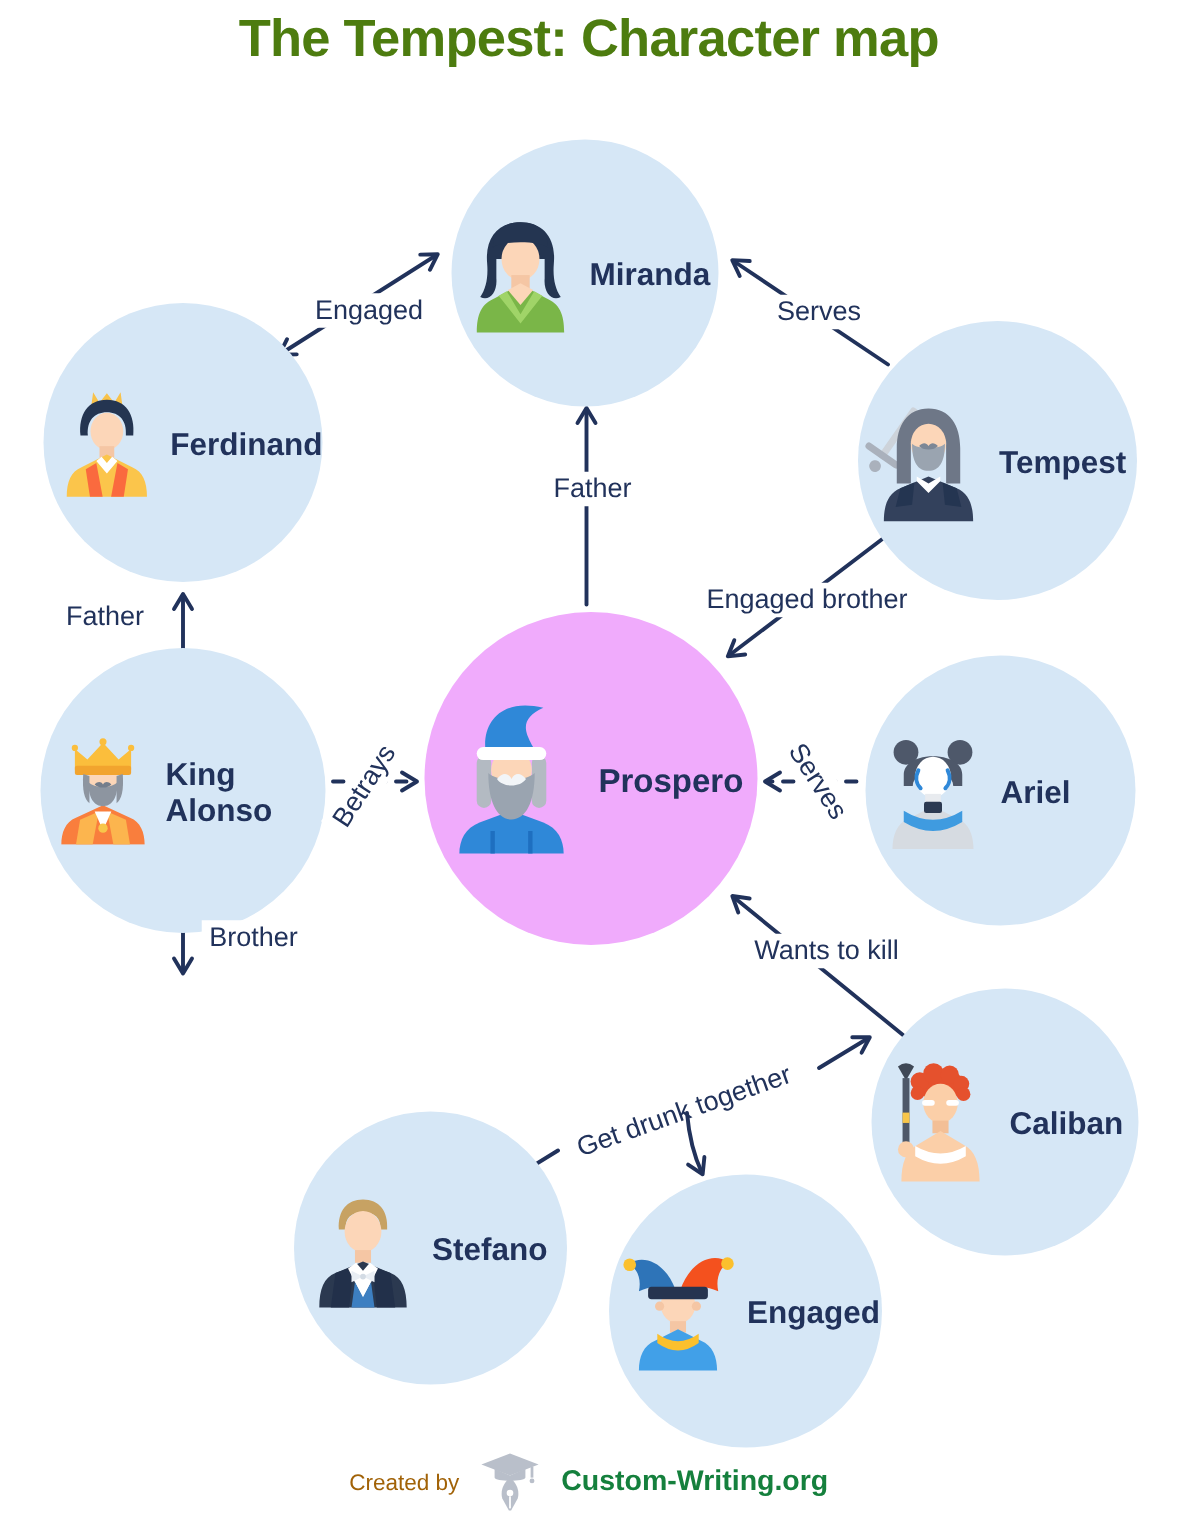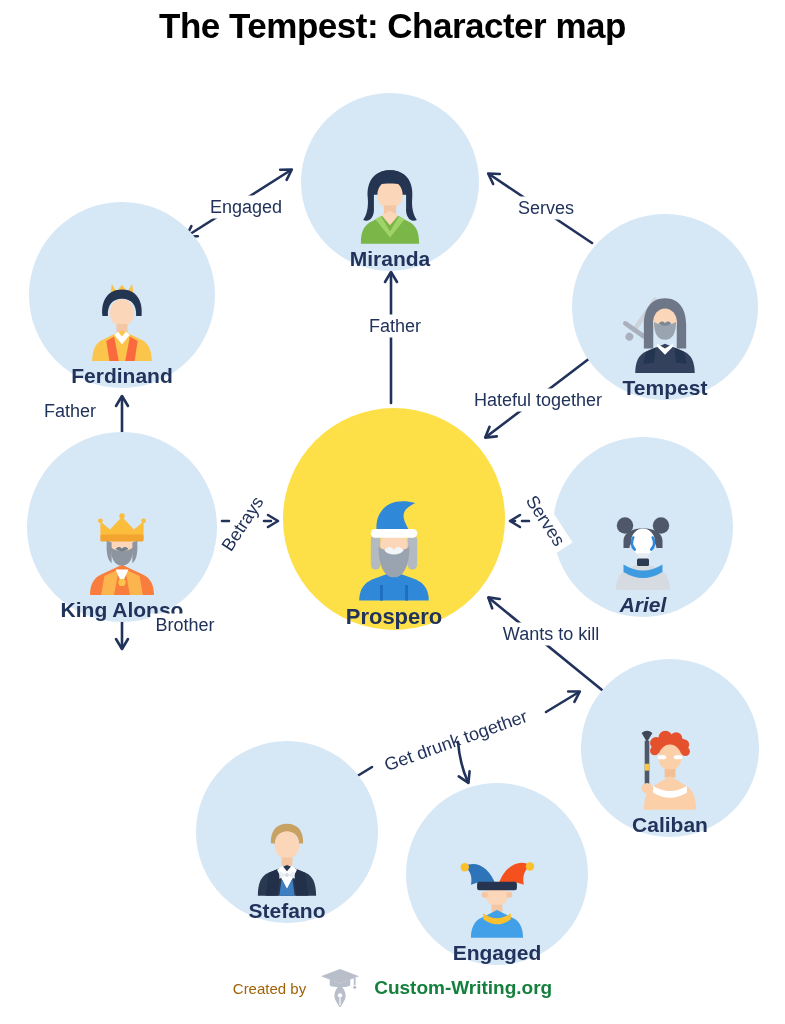--- a/index.html
+++ b/index.html
@@ -1,23 +1,23 @@
 <!DOCTYPE html>
 <html><head>
 <meta charset="utf-8">
 <style>
   html,body{margin:0;padding:0;background:#fff;}
   .canvas{position:relative;width:785px;height:1024px;margin:0 auto;background:#ffffff;
           font-family:"Liberation Sans","DejaVu Sans",sans-serif;overflow:hidden;}
   .title{position:absolute;top:6px;left:0;right:0;text-align:center;
-         font-size:35px;font-weight:bold;color:#000000;letter-spacing:-0.5px;}
+         font-size:35px;font-weight:bold;color:#4d7c0f;letter-spacing:-0.5px;}
   .arrows{position:absolute;left:0;top:0;}
   .node{position:absolute;border-radius:50%;background:#d6e7f6;
-        display:flex;flex-direction:column;align-items:center;justify-content:flex-end;}
-  .node--center{background:#fde047;}
+        display:flex;align-items:center;justify-content:flex-start;}
+  .node--center{background:#f0abfc;}
   .node .name{font-weight:bold;font-size:21px;color:#21325b;margin-top:3px;}
   .node--center .name{font-size:22px;}
   .avatar{display:block;}
   .rel{position:absolute;font-size:18px;color:#21325b;background:#fff;
        padding:1px 5px;white-space:nowrap;transform:translate(-50%,-50%);}
   .rel--rot-l{transform:translate(-50%,-50%) rotate(-57deg);}
   .rel--rot-r{transform:translate(-50%,-50%) rotate(57deg);}
   .rel--rot-d{transform:translate(-50%,-50%) rotate(-19.5deg);background:transparent;}
   .footer{position:absolute;left:0;right:0;top:966px;display:flex;
           align-items:center;justify-content:center;gap:12px;}
@@ -132,21 +132,21 @@
       <rect x="36" y="30" width="48" height="9" rx="4.5" fill="#fff"></rect>
       <path d="M60 74 L38 82 C28 86 24 94 24 104 L96 104 C96 94 92 86 82 82 Z" fill="#2f88d8"></path>
       <line x1="47" y1="88" x2="47" y2="104" stroke="#1e6fc0" stroke-width="3"></line>
       <line x1="73" y1="88" x2="73" y2="104" stroke="#1e6fc0" stroke-width="3"></line>
       <path d="M44 48 C44 68 50 80 60 80 C70 80 76 68 76 48 C70 54 50 54 44 48 Z" fill="#9aa4b0"></path>
       <path d="M50 52 C54 47 58 48 60 52 C62 48 66 47 70 52 C66 58 54 58 50 52 Z" fill="#f2f5f8"></path>
     </svg>
     <span class="name">Prospero</span>
   </div>
 
-  <div class="node" style="left:553px;top:437px;width:180px;height:180px;font-style:italic;">
+  <div class="node" style="left:577px;top:437px;width:180px;height:180px;">
     <svg class="avatar" viewBox="0 0 120 104" width="90">
       <circle cx="36" cy="18" r="11" fill="#4e586a"></circle>
         <circle cx="84" cy="18" r="11" fill="#4e586a"></circle>
       <path d="M34 38 C34 16 86 16 86 38 L86 48 L78 48 C78 32 42 32 42 48 L34 48 Z" fill="#4e586a"></path>
       <ellipse cx="60" cy="40" rx="16" ry="18" fill="#ffffff"></ellipse>
       <path d="M47 34 C44 40 45 46 49 50" stroke="#2f88d8" stroke-width="3.5" fill="none" stroke-linecap="round"></path>
       <path d="M73 34 C76 40 75 46 71 50" stroke="#2f88d8" stroke-width="3.5" fill="none" stroke-linecap="round"></path>
       <rect x="53" y="55" width="14" height="12" fill="#e8ebef"></rect>
       <path d="M60 66 L38 77 C28 81 24 92 24 104 L96 104 C96 92 92 81 82 77 Z" fill="#d6dbe1"></path>
       <rect x="52" y="62" width="16" height="10" rx="2" fill="#2c3a52"></rect>
@@ -209,25 +209,25 @@
       <rect x="53" y="61" width="14" height="10" fill="#f5c6a4"></rect>
       <path d="M60 68 L40 78 C30 82 26 92 26 104 L94 104 C94 92 90 82 80 78 Z" fill="#41a0e8"></path>
       <path d="M42 80 Q60 93 78 80 L78 72 Q60 85 42 72 Z" fill="#fbc02d"></path>
     </svg>
     <span class="name">Engaged</span>
   </div>
 
   <span class="rel" style="left:246px;top:207px;">Engaged</span>
   <span class="rel" style="left:546px;top:208px;">Serves</span>
   <span class="rel" style="left:395px;top:326px;">Father</span>
-  <span class="rel" style="left:538px;top:400px;">Hateful together</span>
+  <span class="rel" style="left:538px;top:400px;">Engaged brother</span>
   <span class="rel" style="left:70px;top:411px;">Father</span>
   <span class="rel rel--rot-l" style="left:243px;top:524px;">Betrays</span>
   <span class="rel rel--rot-r" style="left:545px;top:521px;">Serves</span>
-  <span class="rel" style="left:185px;top:625px;">Brother</span>
+  <span class="rel" style="left:169px;top:625px;">Brother</span>
   <span class="rel" style="left:551px;top:634px;">Wants to kill</span>
   <span class="rel rel--rot-d" style="left:456px;top:741px;">Get drunk together</span>
 
   <div class="footer">
     <span class="created">Created by</span>
     <svg viewBox="0 0 60 60" width="44" height="44">
       <g fill="#b9bfca">
         <polygon points="30,4 4,14 30,24 56,14"></polygon>
         <path d="M16 18 L16 26 C16 30 44 30 44 26 L44 18 L30 24 Z"></path>
         <circle cx="50" cy="29" r="2.2"></circle>

